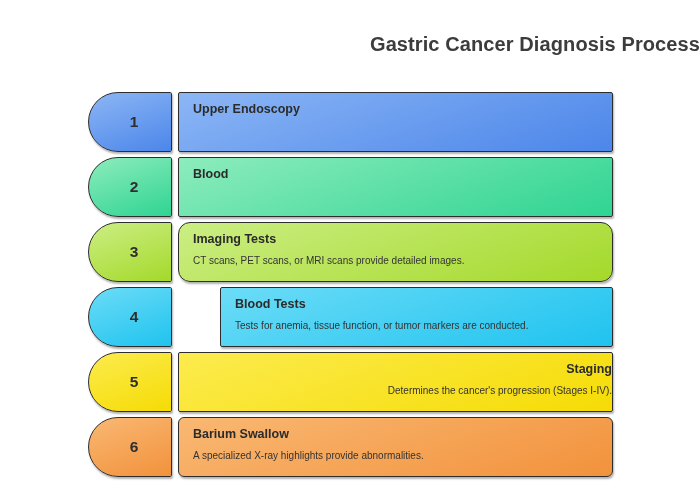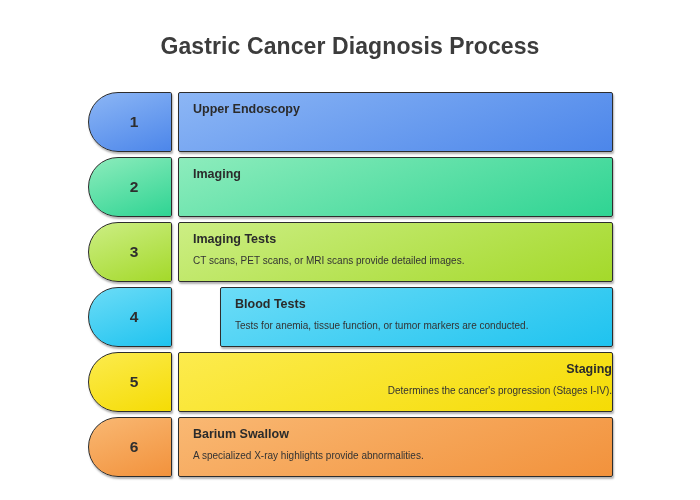--- a/index.html
+++ b/index.html
@@ -19,22 +19,22 @@
     width: 700px;
     height: 500px;
     box-sizing: border-box;
   }
 
   .page-title {
     position: absolute;
     top: 33px;
     left: 0;
     width: 700px;
-    text-align: center;
-    font-size: 23px;
+    text-align: right;
+    font-size: 20px;
     font-weight: bold;
     color: #3c3c3c;
     letter-spacing: 0.1px;
   }
 
   .steps {
     position: absolute;
     top: 92px;
     left: 88px;
     width: 525px;
@@ -110,28 +110,28 @@
         </div>
         <div class="step-panel" style="background: linear-gradient(160deg, rgb(140, 182, 245) 0%, rgb(76, 134, 234) 100%);">
           <div class="step-heading">Upper Endoscopy</div>
         </div>
       </div>
       <div class="step-row">
         <div class="step-badge" style="background: linear-gradient(160deg, rgb(141, 236, 188) 0%, rgb(47, 212, 147) 100%);">
           <div class="step-number">2</div>
         </div>
         <div class="step-panel" style="background: linear-gradient(160deg, rgb(141, 236, 188) 0%, rgb(47, 212, 147) 100%);">
-          <div class="step-heading">Imaging</div>
+          <div class="step-heading">Blood</div>
         </div>
       </div>
       <div class="step-row">
         <div class="step-badge" style="background: linear-gradient(160deg, rgb(204, 238, 132) 0%, rgb(164, 217, 42) 100%);">
           <div class="step-number">3</div>
         </div>
-        <div class="step-panel" style="background: linear-gradient(160deg, rgb(204, 238, 132) 0%, rgb(164, 217, 42) 100%);">
+        <div class="step-panel" style="background: linear-gradient(160deg, rgb(204, 238, 132) 0%, rgb(164, 217, 42) 100%); border-radius: 12px;">
           <div class="step-heading">Imaging Tests</div>
           <div class="step-desc">CT scans, PET scans, or MRI scans provide detailed images.</div>
         </div>
       </div>
       <div class="step-row">
         <div class="step-badge" style="background: linear-gradient(160deg, rgb(108, 220, 247) 0%, rgb(31, 195, 239) 100%);">
           <div class="step-number">4</div>
         </div>
         <div class="step-panel" style="background: linear-gradient(160deg, rgb(108, 220, 247) 0%, rgb(31, 195, 239) 100%); margin-left: 42px;">
           <div class="step-heading">Blood Tests</div>
@@ -144,20 +144,20 @@
         </div>
         <div class="step-panel" style="background: linear-gradient(160deg, rgb(252, 235, 78) 0%, rgb(245, 220, 5) 100%); text-align: right;">
           <div class="step-heading">Staging</div>
           <div class="step-desc">Determines the cancer's progression (Stages I-IV).</div>
         </div>
       </div>
       <div class="step-row">
         <div class="step-badge" style="background: linear-gradient(160deg, rgb(249, 184, 115) 0%, rgb(242, 146, 60) 100%);">
           <div class="step-number">6</div>
         </div>
-        <div class="step-panel" style="background: linear-gradient(160deg, rgb(249, 184, 115) 0%, rgb(242, 146, 60) 100%);">
+        <div class="step-panel" style="background: linear-gradient(160deg, rgb(249, 184, 115) 0%, rgb(242, 146, 60) 100%); border-radius: 6px;">
           <div class="step-heading">Barium Swallow</div>
           <div class="step-desc">A specialized X-ray highlights provide abnormalities.</div>
         </div>
       </div>
     </div>
 
 </div>
 
 </body></html>

